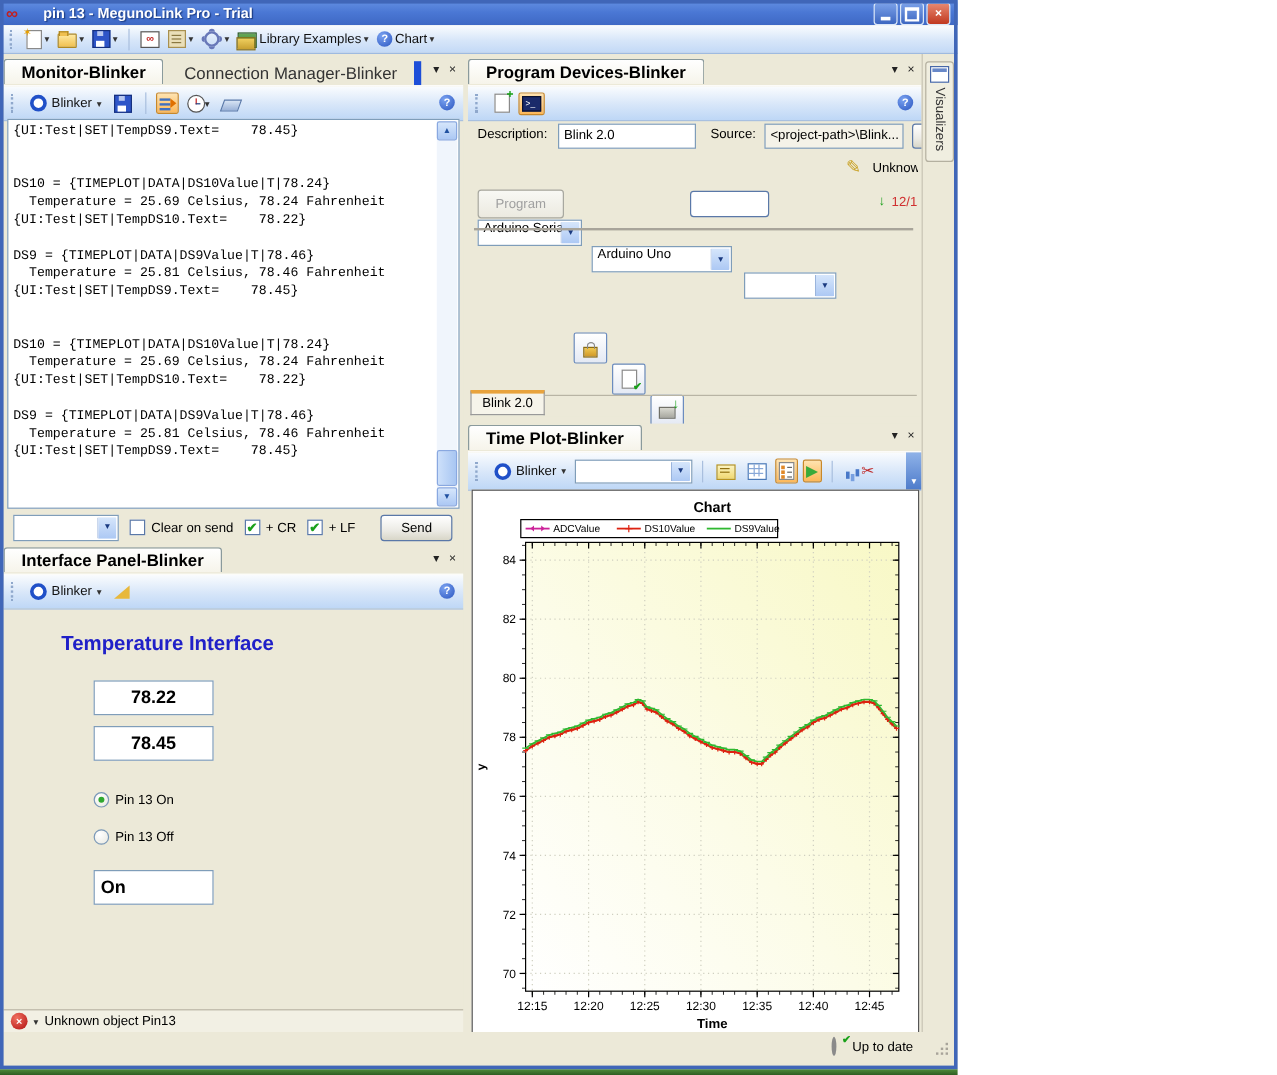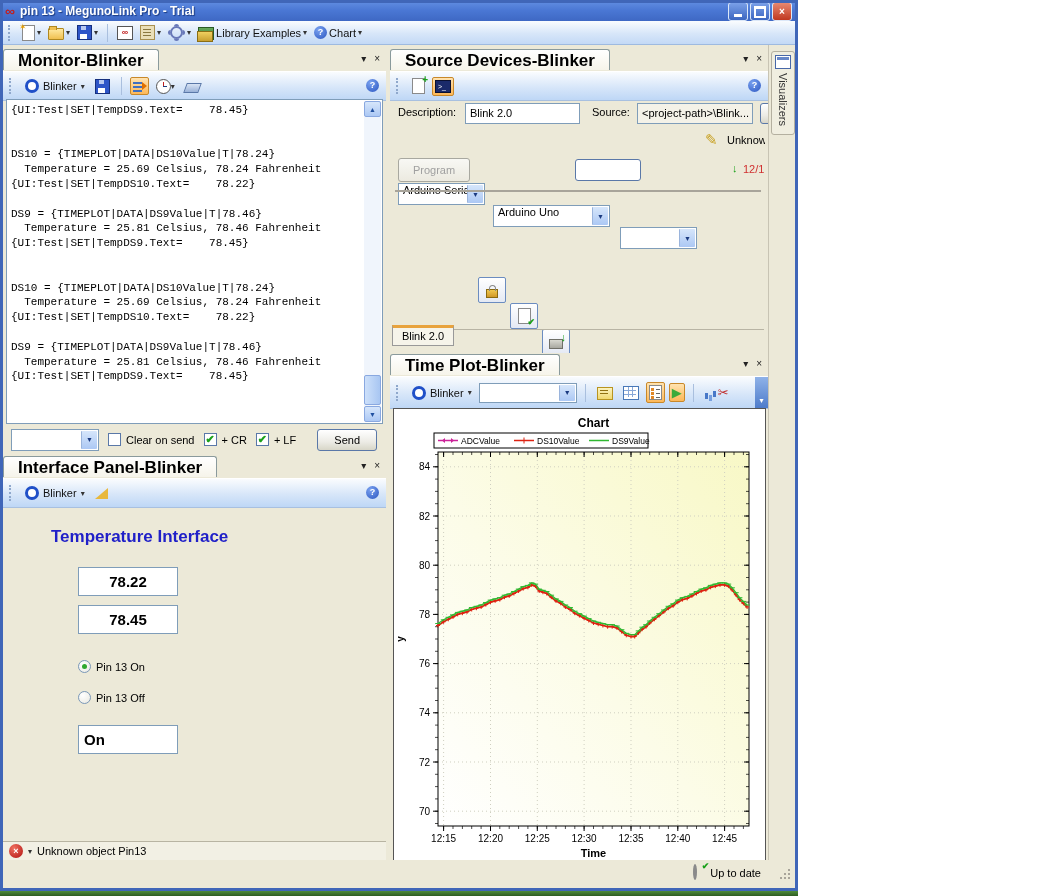--- a/index.html
+++ b/index.html
@@ -5,21 +5,21 @@
   html,body{margin:0;padding:0;background:#FFFFFF;}
   body{font-family:"Liberation Sans",sans-serif;font-size:11px;color:#000;}
   #canvas{position:relative;width:1064px;height:896px;background:#FFFFFF;overflow:hidden;}
   .abs{position:absolute;}
   
   .win{position:absolute;left:0;top:0;width:798px;height:891px;background:#ECE9D8;}
   .winborder{position:absolute;left:0;top:0;width:792px;height:885px;border:3px solid #4066B8;pointer-events:none;z-index:60;}
   .greenstrip{position:absolute;left:0;top:891px;width:798px;height:5px;background:linear-gradient(#4E8C3A,#2E5C22);}
   .titlebar{position:absolute;left:0;top:0;width:798px;height:21px;display:flex;align-items:center;padding-left:5px;box-sizing:border-box;
     background:linear-gradient(180deg,#93B7EC 0%,#5E8ADF 12%,#4A77D4 50%,#3E68C4 100%);}
-  .title-text{color:#FFF;font-weight:bold;font-size:12px;text-shadow:1px 1px 1px #1A3A80;margin-left:5px;}
+  .title-text{color:#FFF;font-weight:bold;font-size:12px;text-shadow:1px 1px 1px #1A3A80;margin-left:21px;}
   .cap-btns{position:absolute;right:6px;top:2px;display:flex;gap:2px;}
   .cap{width:18px;height:17px;border:1px solid #DCE8F8;border-radius:3px;display:flex;align-items:center;justify-content:center;color:#FFF;font-size:10px;font-weight:bold;
     background:linear-gradient(#7AA0E8,#3C66C0);}
   .cap.close{background:linear-gradient(#E88870,#C03820);}
   .cap .minbar{width:8px;height:3px;background:#FFF;margin-top:7px;}
   .cap .maxbox{width:8px;height:7px;border:2px solid #FFF;border-top-width:3px;}
   
   .tbar{position:absolute;left:0;top:21px;width:798px;height:24px;display:flex;align-items:center;gap:3px;padding-left:8px;box-sizing:border-box;
     background:linear-gradient(180deg,#FAFCFE,#D7E6F9 55%,#C3D9F6 100%);border-bottom:1px solid #9EBAE0;}
   .grip{width:3px;height:16px;border-left:2px dotted #8FA8CC;margin-right:4px;}
@@ -63,21 +63,21 @@
   .i-checklist:before{content:"";position:absolute;left:1px;top:2px;width:3px;height:3px;background:#E08828;box-shadow:0 4px 0 #E08828,0 8px 0 #E08828;}
   .i-checklist:after{content:"";position:absolute;left:6px;top:3px;width:4px;height:1px;background:#666;box-shadow:0 4px 0 #666,0 8px 0 #666;}
   .i-bars{width:3px;height:6px;background:#4878C8;margin-top:7px;box-shadow:4px 2px 0 #78A0E0,8px -2px 0 #4878C8;}
   .i-lock{width:10px;height:7px;background:linear-gradient(#F0C850,#D09828);border:1px solid #8A6A10;margin-top:6px;}
   .i-lock:before{content:"";position:absolute;left:1.5px;top:-5px;width:5px;height:5px;border:1.5px solid #8A8A8A;border-bottom:none;border-radius:4px 4px 0 0;}
   .i-dev{width:12px;height:8px;background:linear-gradient(#D8D8D0,#A8A8A0);border:1px solid #707068;margin-top:4px;}
   .glyph{font-size:12px;line-height:1;}
   
   .panel{position:absolute;background:#ECE9D8;}
   .tabrow{position:relative;height:23px;}
-  .tab{display:inline-block;height:17px;line-height:17px;padding:2px 14px 1px 14px;font-size:17px;color:#333;position:relative;top:2px;cursor:default;}
+  .tab{display:inline-block;height:17px;line-height:17px;padding:2px 14px 1px 14px;font-size:14px;color:#333;position:relative;top:2px;cursor:default;}
   .tab.active{background:linear-gradient(#FFFFFF,#F6F4EA);border:1px solid #8A9A9C;border-bottom:none;border-radius:3px 3px 0 0;font-weight:bold;color:#000;top:1px;}
   .tab.inactive{border-right:6px solid #1d4ed8;}
   .corner{position:absolute;right:6px;top:5px;display:flex;gap:8px;color:#222;}
   .corner .g{font-size:10px;line-height:12px;}
   .ptool{position:relative;height:28px;display:flex;align-items:center;gap:4px;padding-left:6px;
     background:linear-gradient(180deg,#FAFCFE,#D7E6F9 55%,#BED7F6 100%);border-top:1px solid #FFF;border-bottom:1px solid #A8C0E0;}
   .ptool .help{position:absolute;right:7px;top:7px;}
   .srcsel{display:flex;align-items:center;gap:4px;padding:1px 3px;}
   .hl{background:linear-gradient(#FFE3B0,#FDB859);border:1px solid #C8882A;border-radius:2px;padding:2px;display:flex;align-items:center;justify-content:center;}
   .flat{padding:3px;display:flex;align-items:center;justify-content:center;}
@@ -300,21 +300,21 @@
       <div class="valbox" style="top:270px;text-align:left;padding-left:5px;">On</div>
       <div class="statusstrip">
         <span class="redx">×</span>
         <span class="caret">▾</span>
         <span>Unknown object Pin13</span>
       </div>
     </div>
 
     <div class="panel" style="left:390px;top:48px;width:378px;height:299px;">
       <div class="tabrow">
-        <span class="tab active">Source Devices-Blinker</span>
+        <span class="tab active">Program Devices-Blinker</span>
         <span class="corner">
             <span class="g">▾</span>
             <span class="g">×</span>
           </span>
       </div>
       <div class="ptool">
         <span class="grip"></span>
         <span class="flat">
             <span class="ic i-doc">
               <span class="plus">+</span>

